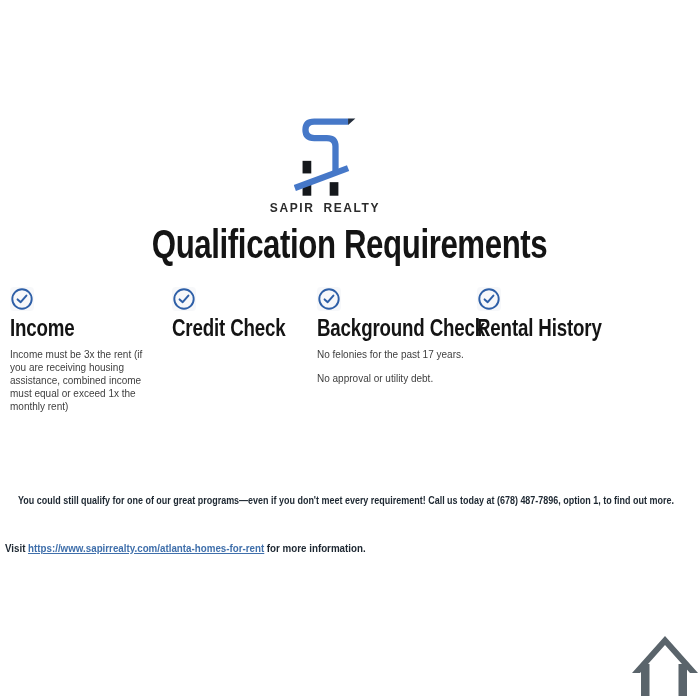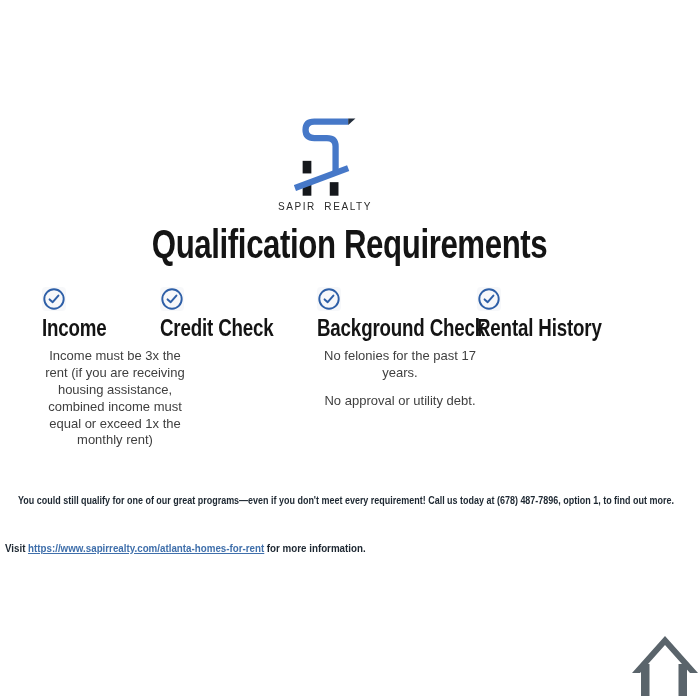--- a/index.html
+++ b/index.html
@@ -8,44 +8,44 @@
     background:#ffffff;
     font-family:"Liberation Sans", sans-serif;
     position:relative; overflow:hidden;
     -webkit-font-smoothing:antialiased;
   }
 
   
   .logo-wrap { position:absolute; top:113px; left:325px; transform:translateX(-50%); text-align:center; }
   .logo-wrap svg { display:block; margin:0 auto; }
   .brand-name {
-    font-size:10px; letter-spacing:1.6px; word-spacing:4px;
-    color:#2b2b2b; margin-top:2px; white-space:nowrap; font-weight:400;
+    font-size:12px; letter-spacing:1.6px; word-spacing:4px;
+    color:#2b2b2b; margin-top:2px; white-space:nowrap; font-weight:700;
   }
 
   
   .title-wrap { position:absolute; top:222px; left:0; width:700px; text-align:center; }
   .title-wrap h1 {
     display:inline-block; margin:0;
     font-size:40px; font-weight:700; letter-spacing:-0.5px;
     color:#141414; transform:scaleX(0.78); white-space:nowrap;
   }
 
   
   .qcol { position:absolute; top:287px; }
-  .c1 { left:10px;  width:146px;margin-left:32px; }
-  .c2 { left:160px; width:142px; }
+  .c1 { left:10px;  width:146px; }
+  .c2 { left:172px; width:142px; }
   .c3 { left:317px; width:166px; }
   .c4 { left:477px; width:188px; }
   .badge { width:24px; height:24px; display:block; margin-bottom:2px; }
   .qcol h2 {
     margin:3px 0 6px; font-size:24px; font-weight:700; letter-spacing:-0.2px;
     color:#141414; transform:scaleX(0.78); transform-origin:0 50%; white-space:nowrap;
   }
-  .qcol p { margin:0 0 11px; font-size:13px; line-height:1.3; color:#3f3f3f;text-align:center; }
+  .qcol p { margin:0 0 11px; font-size:10px; line-height:1.3; color:#3f3f3f; }
 
   
   .callout {
     position:absolute; left:18px; top:492px; width:845px; margin:0;
     transform:scaleX(0.78); transform-origin:0 0;
     font-size:11.5px; font-weight:700; line-height:1.4; color:#1d2731;
   }
 
   
   .visit {

